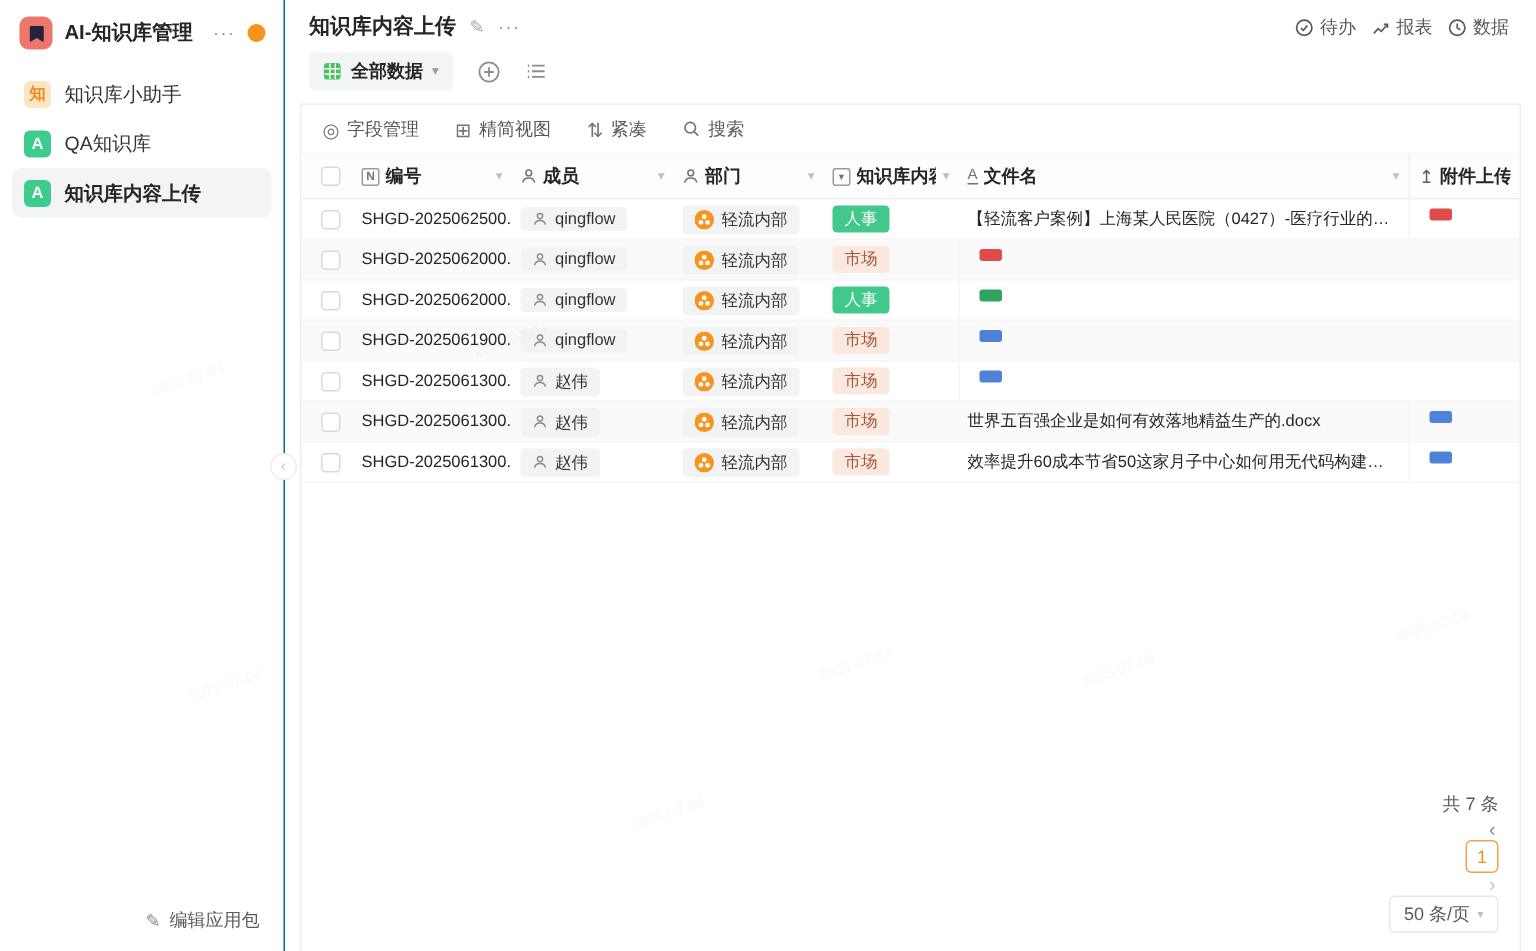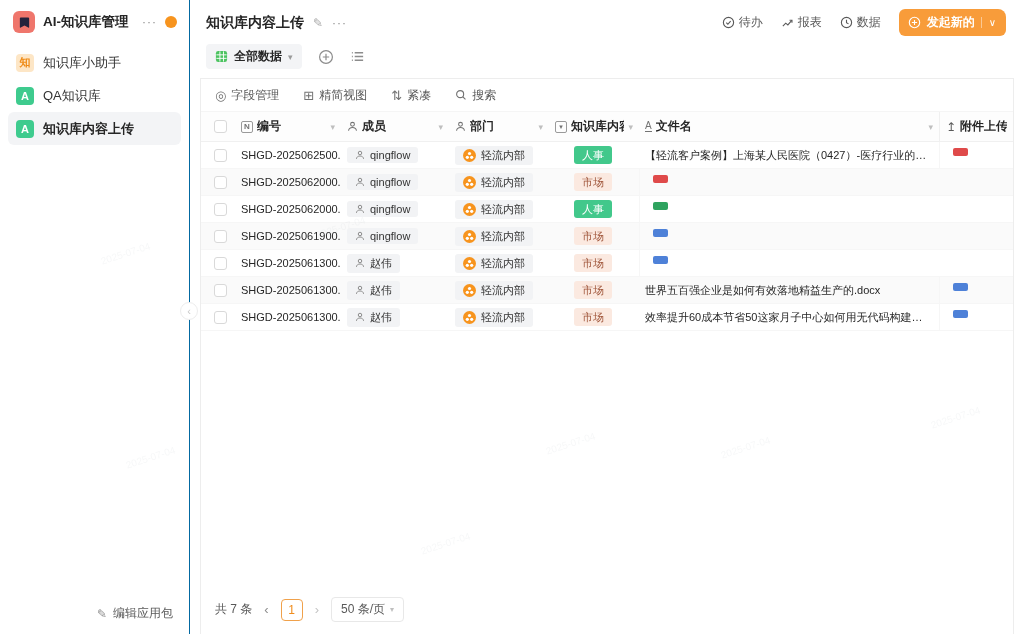--- a/index.html
+++ b/index.html
@@ -24,21 +24,21 @@
   .pen { color:#8c8c8c; font-size:12px; }
   .collapse-handle { position:absolute; right:-9px; top:302px; width:18px; height:18px; border-radius:50%; background:#fff; border:1px solid #ededed; color:#c9c9c9; font-size:11px; display:flex; align-items:center; justify-content:center; cursor:pointer; z-index:5; }
 
   
   main { flex:1; display:flex; flex-direction:column; min-width:0; }
   .main-header { display:flex; align-items:center; justify-content:space-between; padding:9px 18px 3px 16px; }
   .mh-left { display:flex; align-items:center; gap:9px; }
   .page-title { font-size:14px; font-weight:bold; }
   .edit-pen { color:#a8a8a8; font-size:12px; cursor:pointer; }
   .mh-more { color:#8c8c8c; font-size:12px; letter-spacing:1px; cursor:pointer; }
-  .mh-right { display:flex; align-items:center; gap:18px; font-size:12px; color:#595959; }
+  .mh-right { display:flex; align-items:center; gap:10px; font-size:12px; color:#595959; }
   .mh-link { display:flex; gap:4px; align-items:center; cursor:pointer; white-space:nowrap; }
   .primary-btn { background:#f89c3a; color:#fff; border-radius:6px 8px 6px 6px; padding:5px 10px 5px 9px; display:flex; gap:6px; font-size:12px; cursor:pointer; align-items:center; font-weight:bold; }
   .btn-caret { font-size:10px; padding-left:7px; border-left:1px solid rgba(255,255,255,.45); font-weight:normal; }
 
   .tabbar { display:flex; align-items:center; gap:16px; padding:5px 8px 9px 16px; }
   .tab-chip { display:flex; align-items:center; gap:6px; background:#f3f4f6; border-radius:4px; padding:4px 9px; font-size:12px; font-weight:bold; cursor:pointer; }
   .tab-caret { color:#9a9a9a; font-size:9px; font-weight:normal; }
   .tab-tool { display:flex; align-items:center; cursor:pointer; }
 
   
@@ -60,32 +60,32 @@
   .upicon { font-size:12px; color:#595959; font-weight:normal; flex:none; }
 
   .tbody { overflow:hidden; }
   .trow { height:27px; border-bottom:1px solid #f6f6f6; font-size:11px; cursor:pointer; }
   .trow:nth-child(even) { background:#fafafa; }
   .td { padding:0 6px; display:flex; align-items:center; height:100%; overflow:hidden; white-space:nowrap; }
   .td-file { display:block; line-height:27px; text-overflow:ellipsis; }
   .td-attach { border-left:1px solid #f6f6f6; padding-left:13px; }
   .cb { width:13px; height:13px; border:1px solid #d9d9d9; border-radius:3px; background:#fff; margin-left:7px; cursor:pointer; flex:none; }
   .chip { display:inline-flex; align-items:center; gap:5px; background:#f2f3f5; border-radius:3px; padding:2px 8px; font-size:11px; color:#333; max-width:100%; overflow:hidden; }
-  .badge { display:inline-block; font-size:11px; padding:2px 8px; border-radius:3px; line-height:14px;margin-left:19px; }
+  .badge { display:inline-block; font-size:11px; padding:2px 8px; border-radius:3px; line-height:14px; }
   .badge[data-variant="green"] { background:#42c88b; color:#fff; }
   .badge[data-variant="orange"] { background:#fbe9e0; color:#a2593e; }
   .ficon { width:15px; height:17px; display:inline-block; }
   .ficon .page { height:8px; background:#ececec; border-radius:2px 2px 0 0; background-image:linear-gradient(#fff 1px, transparent 1px); background-size:100% 3px; }
   .ficon .tag { height:8px; margin-top:1px; border-radius:2px; }
   .ficon[data-filetype="pdf"] .tag { background:#df4a4a; }
   .ficon[data-filetype="xlsx"] .tag { background:#2fa35f; }
   .ficon[data-filetype="docx"] .tag { background:#4e81d8; }
 
   .spacer { flex:1; }
-  .pagefoot { display:flex; align-items:center; gap:10px; padding:10px 14px 12px; font-size:12px; color:#595959; }
+  .pagefoot { display:flex; align-items:flex-end; padding:10px 14px 12px; font-size:12px; color:#595959;flex-direction:column; }
   .pg-nav { color:#8c8c8c; cursor:pointer; font-size:13px; padding:0 2px; }
   .pg-nav.dim { color:#c4c4c4; }
   .pg-box { min-width:22px; height:22px; border:1px solid #f0a14b; color:#f08c1c; border-radius:4px; display:flex; align-items:center; justify-content:center; cursor:pointer; }
   .pg-size { border:1px solid #e8e8e8; border-radius:4px; padding:3px 9px; display:flex; gap:5px; align-items:center; cursor:pointer; }
   .pg-size .hcaret { font-size:8px; }
 
   .wm { position:absolute; color:#8a96a0; opacity:.07; font-size:10px; transform:rotate(-18deg); pointer-events:none; white-space:nowrap; }
   svg { display:block; }
 </style>
 </head>
@@ -147,28 +147,20 @@
               <path d="M9.2 4.6h2.6v2.6" fill="none" stroke="#595959" stroke-width="1.2"></path>
             </svg>
           <span>报表</span>
         </span>
         <span class="mh-link">
           <svg width="13" height="13" viewBox="0 0 14 14">
               <circle cx="7" cy="7" r="5.5" fill="none" stroke="#595959" stroke-width="1.2"></circle>
               <path d="M7 4v3.2l2.2 1.3" fill="none" stroke="#595959" stroke-width="1.2"></path>
             </svg>
           <span>数据</span>
-        </span>
-        <span class="primary-btn">
-          <svg width="13" height="13" viewBox="0 0 14 14">
-              <circle cx="7" cy="7" r="5.6" fill="none" stroke="#fff" stroke-width="1.2"></circle>
-              <path d="M7 4.2v5.6M4.2 7h5.6" stroke="#fff" stroke-width="1.2"></path>
-            </svg>
-          <span>发起新的</span>
-          <span class="btn-caret">∨</span>
         </span>
       </div>
     </div>
 
     <div class="tabbar">
       <span class="tab-chip">
         <svg width="13" height="13" viewBox="0 0 14 14">
             <rect x="1" y="1" width="12" height="12" rx="2.5" fill="#4cc360"></rect>
             <path d="M1.5 5.2h11M1.5 9h11M5.3 1.5v11M9.2 1.5v11" stroke="#fff" stroke-width="1"></path>
           </svg>

